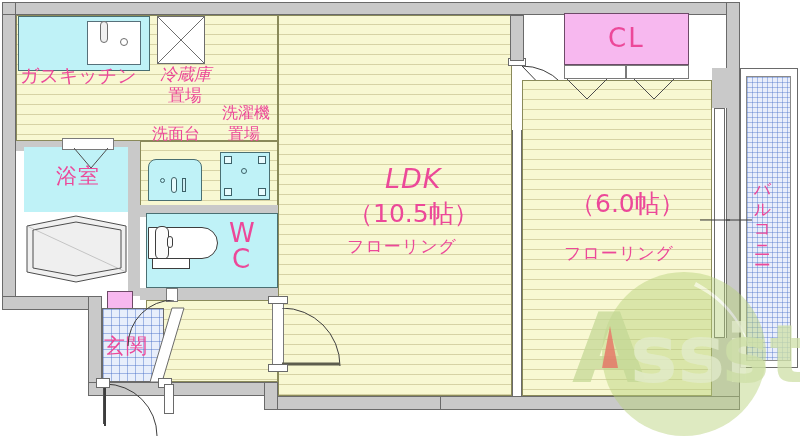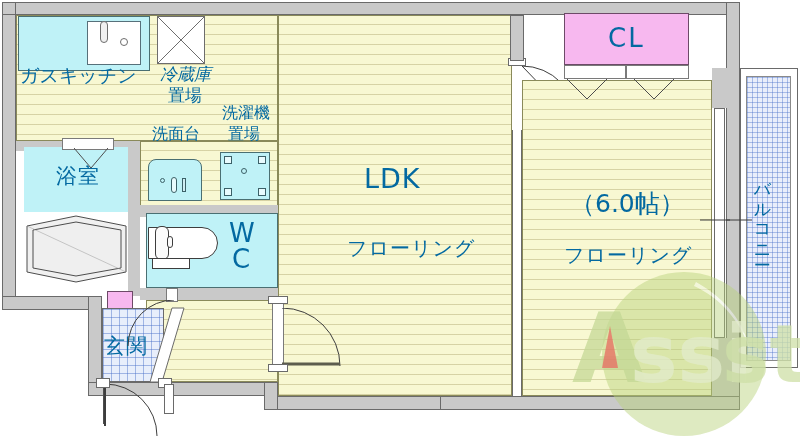--- a/index.html
+++ b/index.html
@@ -35,25 +35,25 @@
   }
   .tile-fine{
     background-color:#e9eefb;
     background-image:
       repeating-linear-gradient(to right, rgba(70,110,200,.40) 0 1px, transparent 1px 5px),
       repeating-linear-gradient(to bottom, rgba(70,110,200,.40) 0 1px, transparent 1px 5px);
     border:1px solid #8a8a8a;
   }
 
   
-  .lbl{position:absolute;color:#0369a1;white-space:nowrap;line-height:1.05;
+  .lbl{position:absolute;color:#ec4899;white-space:nowrap;line-height:1.05;
        font-family:"DejaVu Sans","Liberation Sans",sans-serif;}
   .room-big{font-size:27px;letter-spacing:1px;}
   .room-mid{font-size:25px;letter-spacing:0px;}
-  .room-sub{font-size:20px;letter-spacing:1px;}
+  .room-sub{font-size:17px;letter-spacing:1px;}
   .tag{font-size:17px;letter-spacing:0px;text-align:right;}
   .tag-sm{font-size:16px;}
   .wc{font-size:26px;line-height:.95;}
   .cl{font-size:26px;letter-spacing:2px;}
   .vert{writing-mode:vertical-rl;text-orientation:upright;font-size:17px;letter-spacing:2px;}
 
   
   .sink{background:#ffffff;border:1px solid #57707a;}
   .svgwrap{position:absolute;pointer-events:none;}
 
@@ -78,21 +78,22 @@
 
   <div class="abs wall" style="left:88px;top:296px;width:14px;height:100px;"></div>
   <div class="abs wall" style="left:88px;top:382px;width:190px;height:14px;"></div>
   <div class="abs wall" style="left:264px;top:396px;width:190px;height:14px;"></div>
   <div class="abs wall" style="left:264px;top:382px;width:14px;height:28px;"></div>
   <div class="abs wall" style="left:440px;top:396px;width:300px;height:14px;"></div>
 
   <div class="abs floor-nb" style="left:278px;top:15px;width:234px;height:381px;"></div>
   <div class="abs" style="left:278px;top:15px;width:234px;height:381px;border:1px solid #8a8a5a;box-sizing:border-box;"></div>
 
-  <div class="lbl room-big" style="left:364px;top:165px;">LDK</div>
+  <div class="lbl room-big" style="left:385px;top:165px;font-style:italic;">LDK</div>
+  <div class="lbl room-mid" style="left:348px;top:201px;">（10.5帖）</div>
   <div class="lbl room-sub" style="left:347px;top:238px;">フローリング</div>
 
   <div class="abs floor-nb" style="left:16px;top:15px;width:262px;height:126px;"></div>
   <div class="abs" style="left:16px;top:15px;width:262px;height:126px;border:1px solid #8a8a5a;box-sizing:border-box;"></div>
 
   <div class="abs wet" style="left:18px;top:16px;width:132px;height:55px;"></div>
 
   <div class="abs sink" style="left:87px;top:21px;width:54px;height:44px;"></div>
 
   <div class="abs" style="left:100px;top:21px;width:8px;height:22px;background:#f0f0f0;border:1px solid #6d6d6d;border-radius:4px;"></div>

